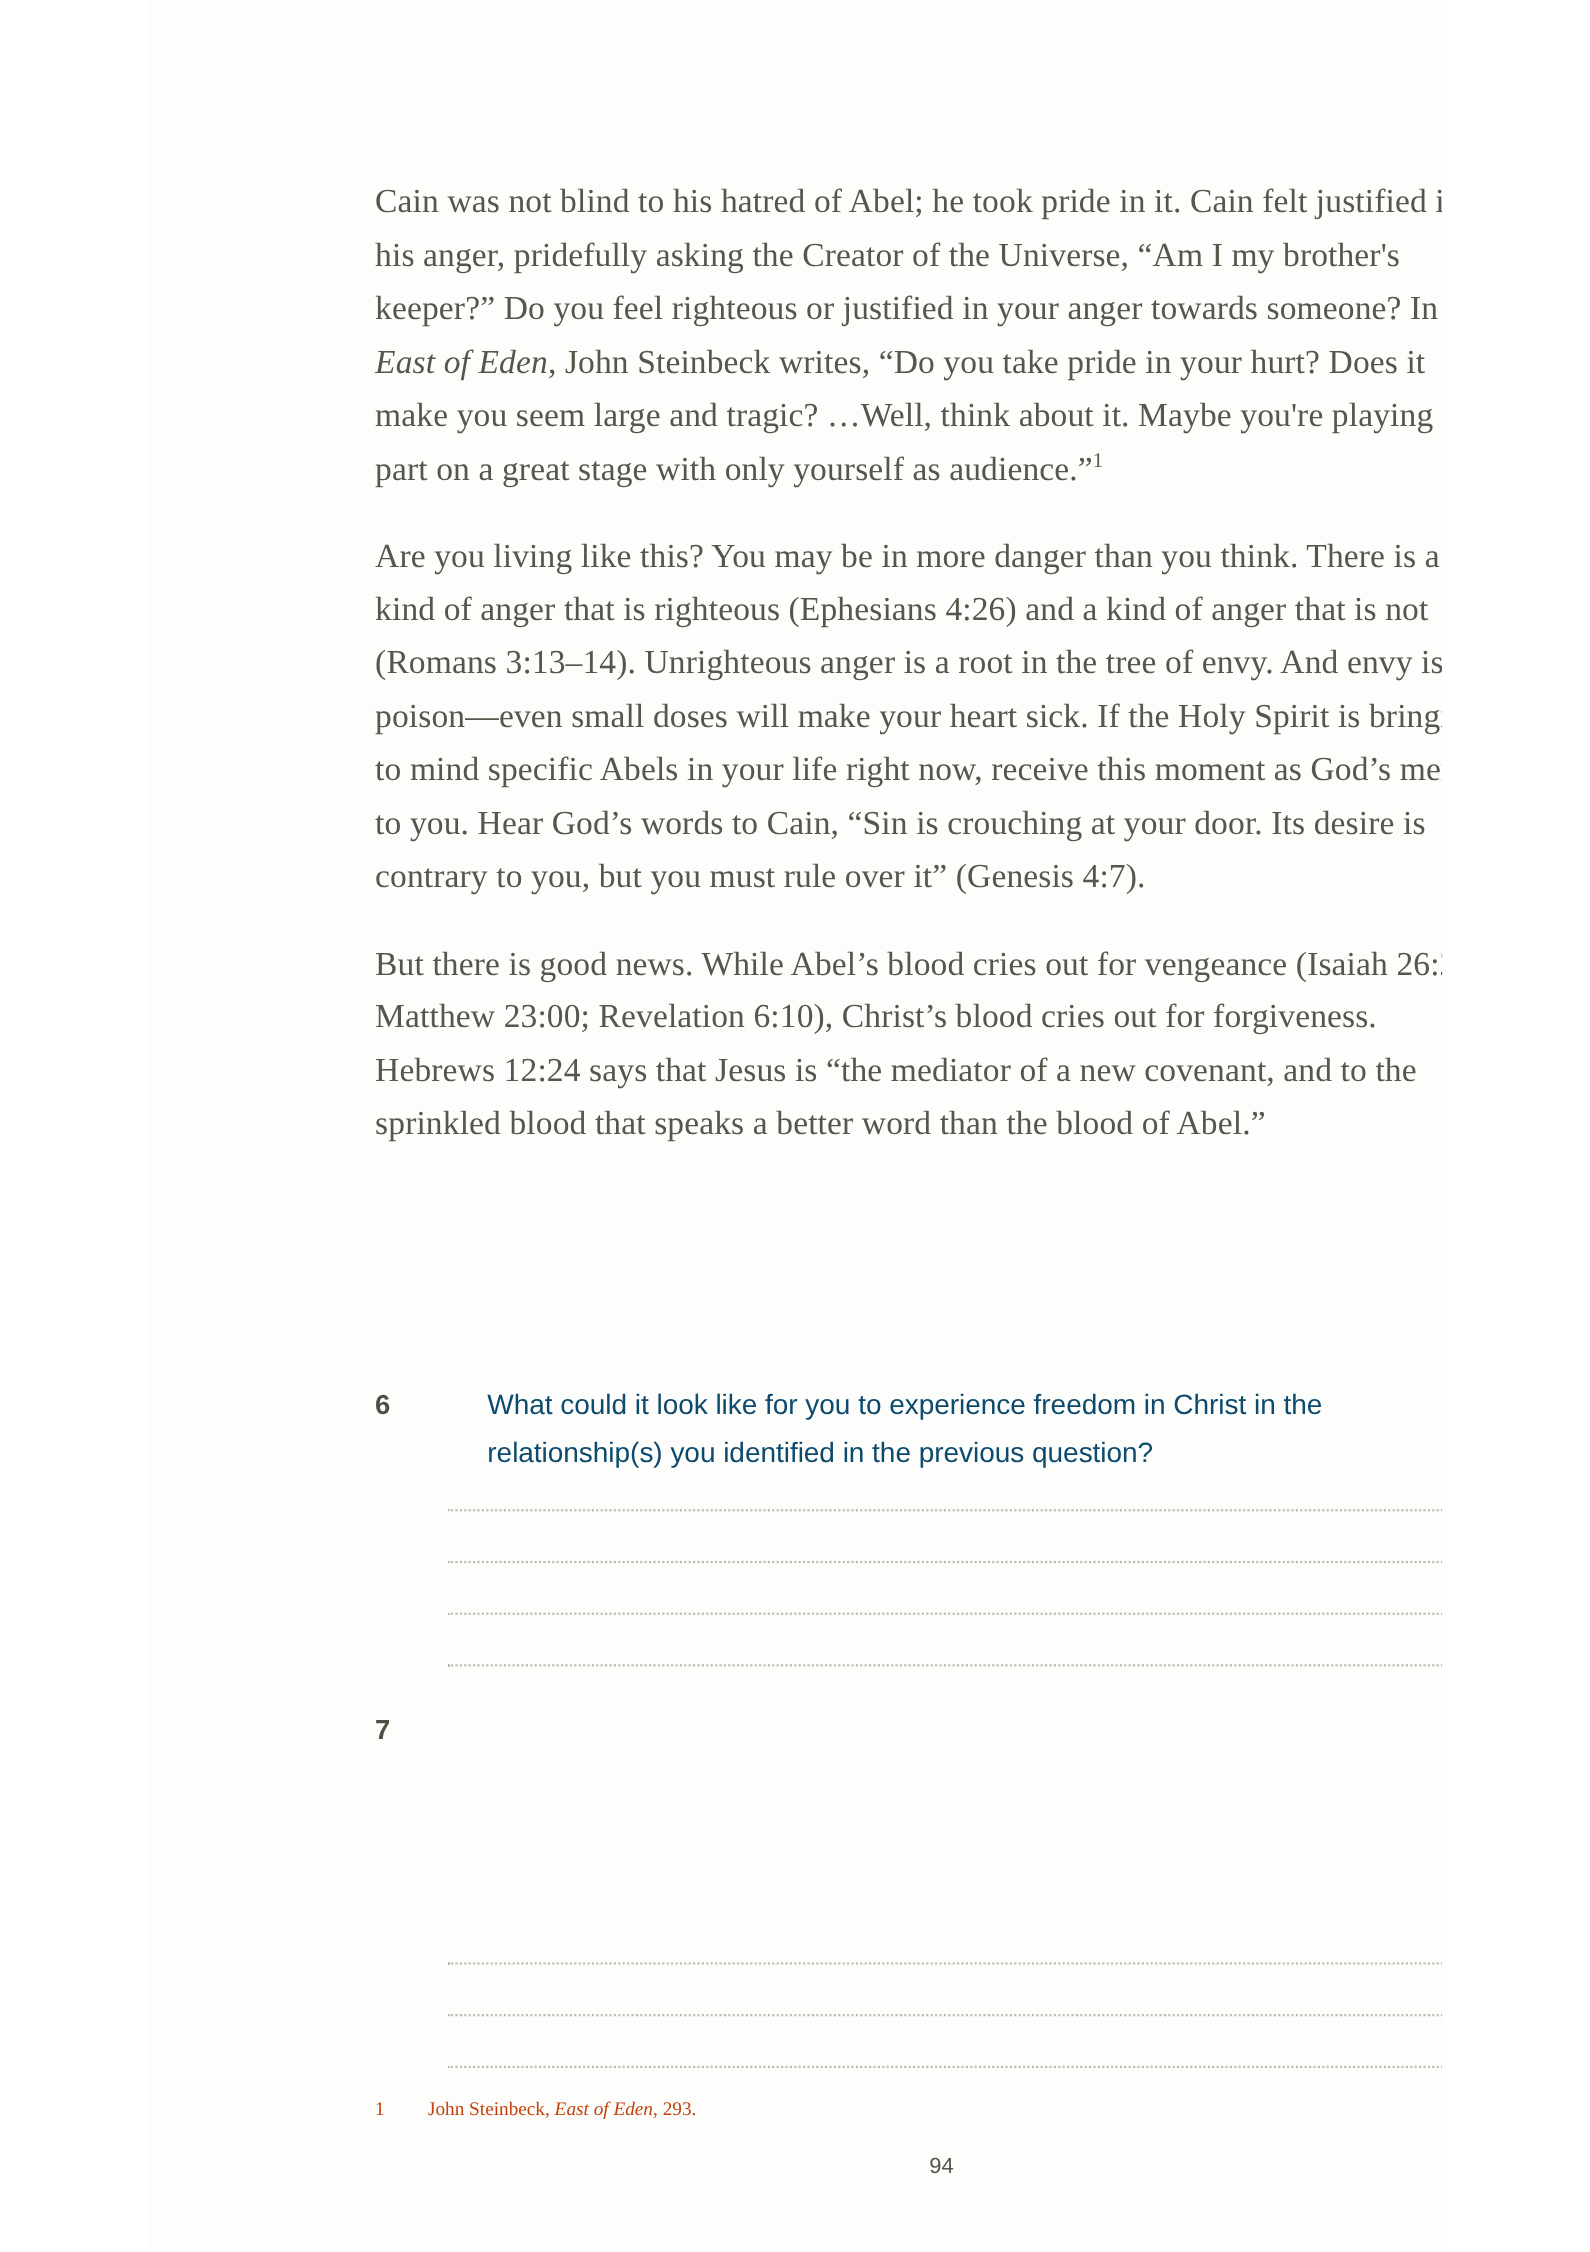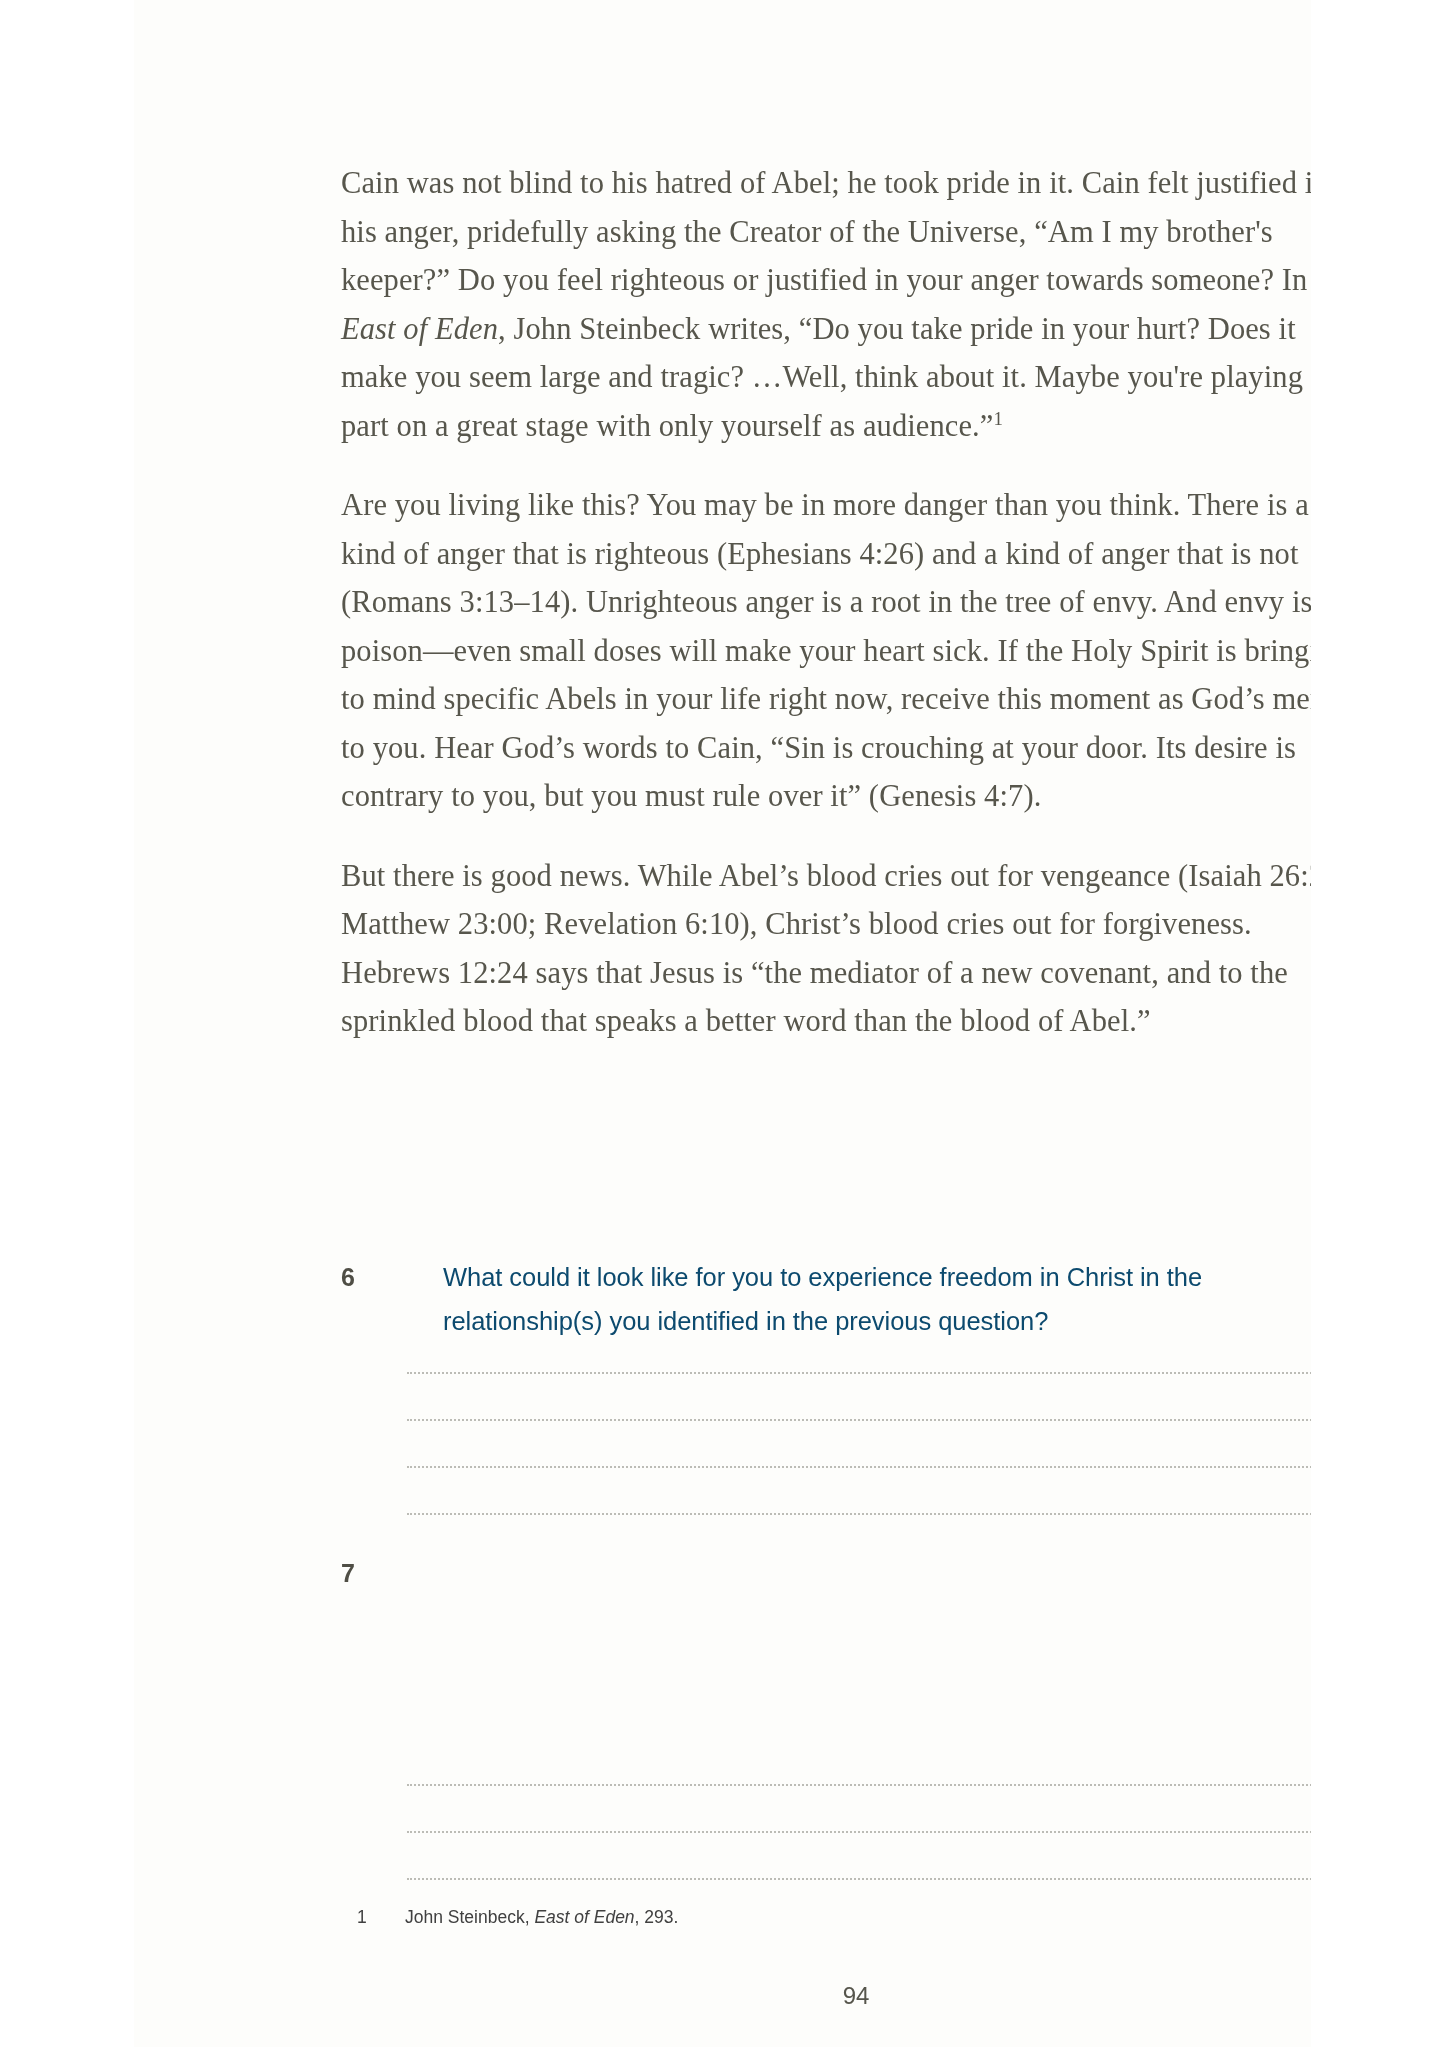--- a/index.html
+++ b/index.html
@@ -83,46 +83,45 @@
 
   #q6-block  { position: absolute; top: 1255px; left: 0; width: 1012px; }
   #q6-lines  { position: absolute; top: 1327px; left: 0; width: 1012px; }
   #q7-block  { position: absolute; top: 1551px; left: 0; width: 1012px; }
   #q7-lines  { position: absolute; top: 1739px; left: 0; width: 1012px; }
 
   
   #footnote {
     position: absolute;
     top: 1905px;
-    left: 16px;
+    left: 0;
     width: 1012px;
-    font-family: Liberation Sans, sans-serif;
+    font-family: Liberation Serif, serif;
     font-size: 17.5px;
     line-height: 24px;
-    color: #404040;
+    color: #c2410c;
   }
   #footnote .fn-num {
     display: inline-block;
     width: 48px;
     vertical-align: top;
   }
   #footnote .fn-text { display: inline; }
   #footnote em { font-style: italic; }
 
   
   #page-number {
     position: absolute;
     top: 1958px;
     left: 0;
     width: 1030px;
     text-align: center;
     font-family: "Liberation Sans", "DejaVu Sans", sans-serif;
-    font-size: 24px;
+    font-size: 20px;
     color: #56554c;
-    margin-top: 24px;
   }
 </style>
 </head>
 <body>
 
 <div class="page">
   <div class="content">
 
     <div id="para-block">
 

